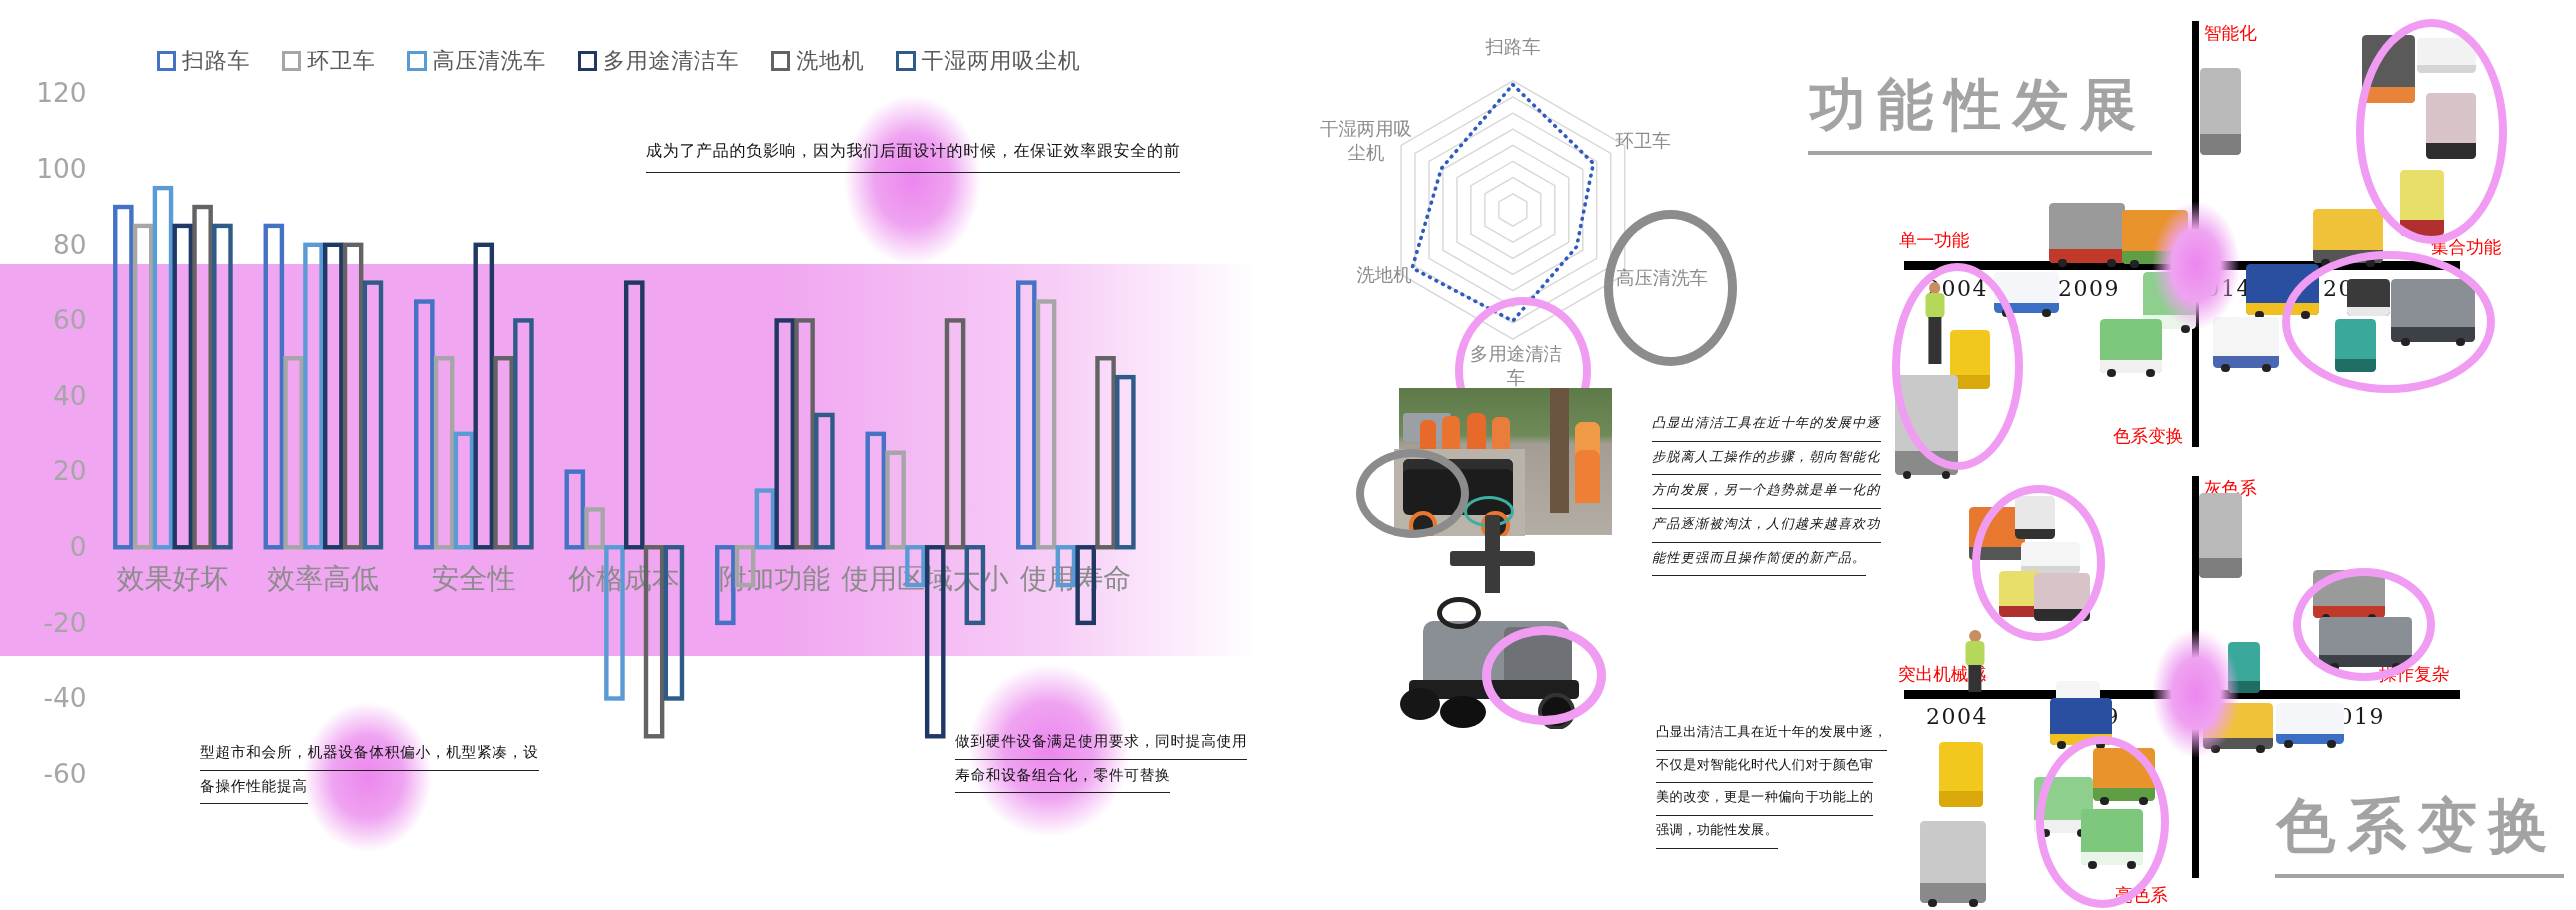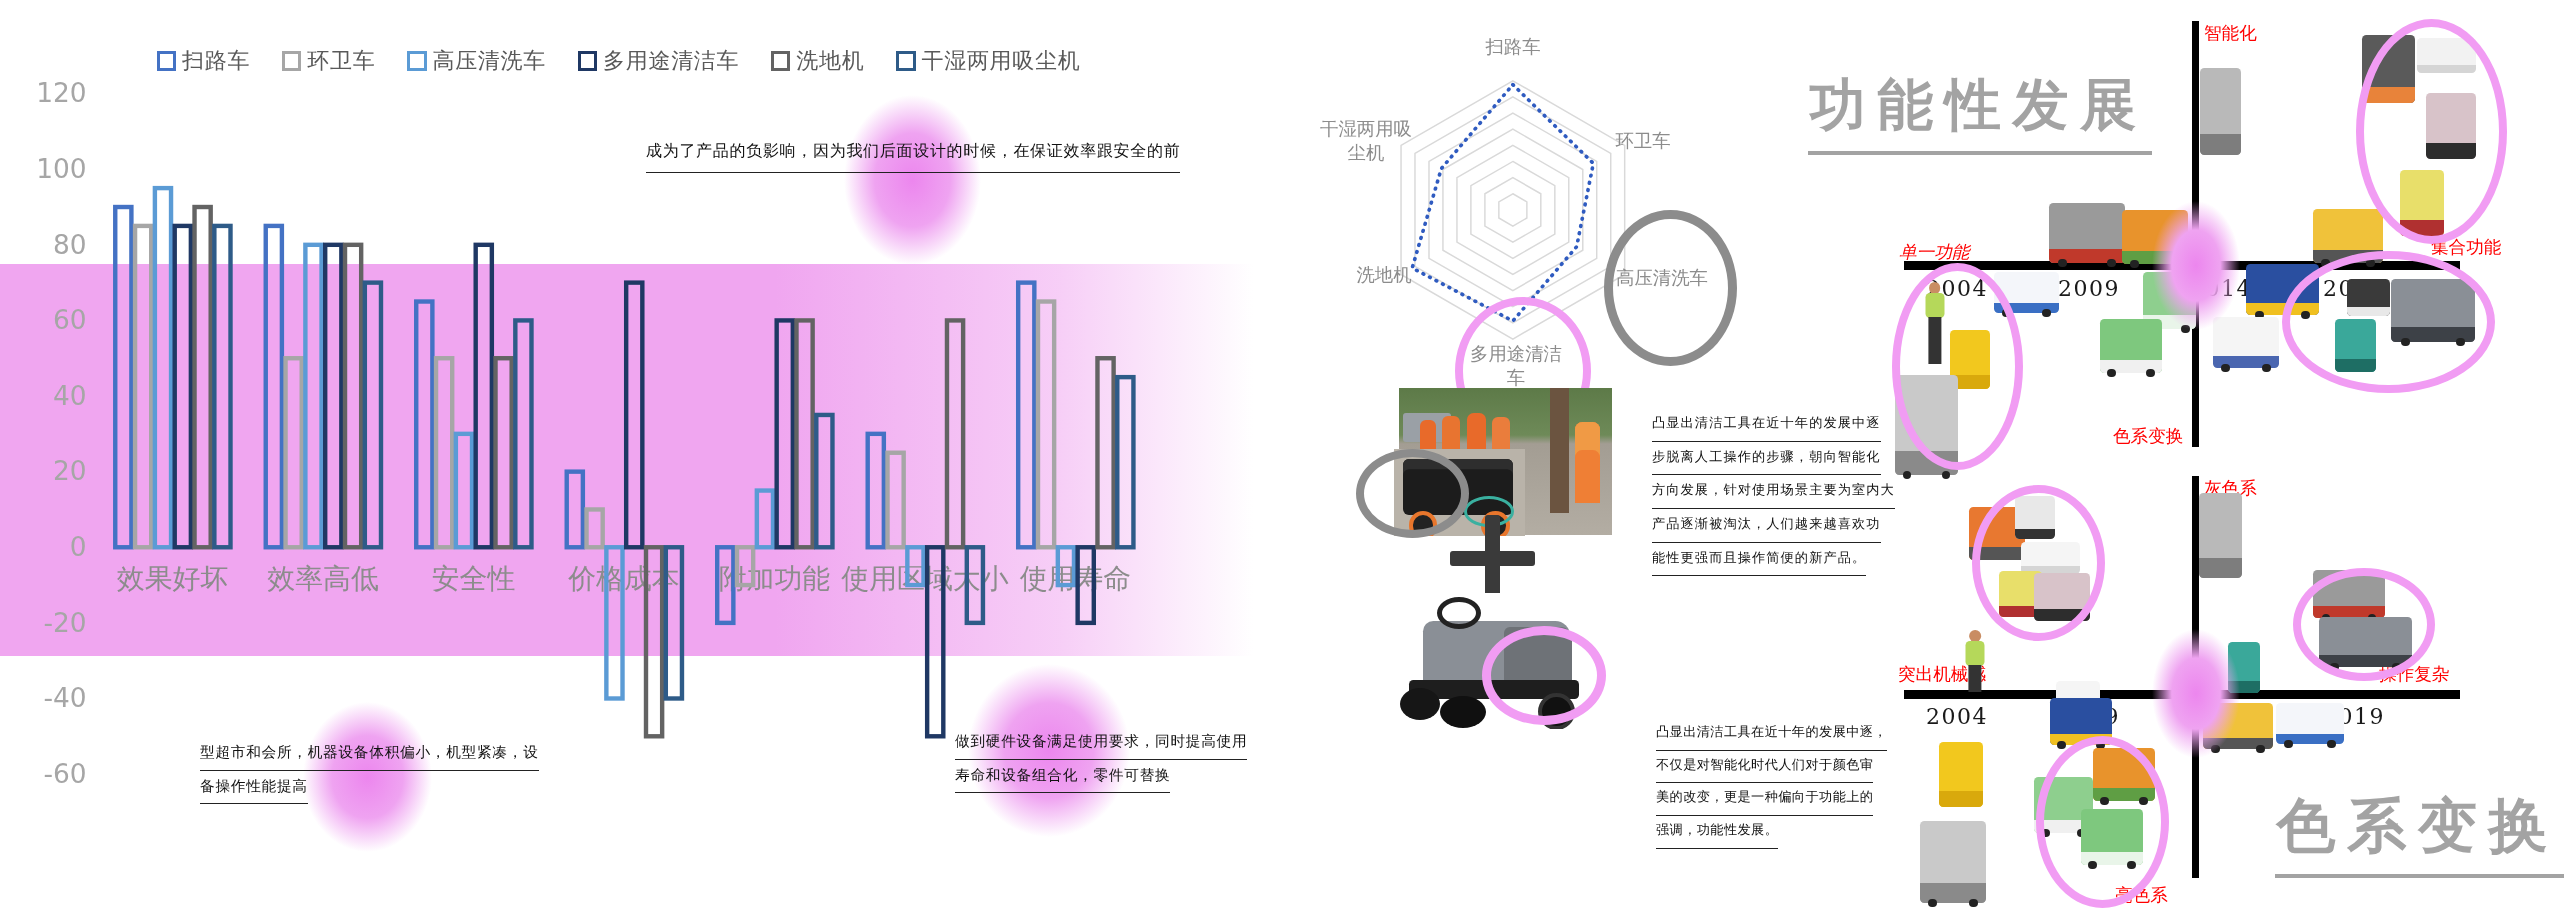--- a/index.html
+++ b/index.html
@@ -206,42 +206,42 @@
       <div class="abs" style="left:110px;top:34px;width:68px;height:63px;background:#6e7277;border-radius:5.9px 11.7px 4.4px 4.4px;"></div>
       <div class="abs" style="left:14.7px;top:87px;width:170px;height:19px;background:#1e1e1e;border-radius:4.4px;"></div>
       <div class="abs" style="left:43px;top:4.4px;width:34px;height:22px;border:5.9px solid #222;border-radius:50%;"></div>
       <div class="abs" style="left:5.9px;top:95px;width:40px;height:32px;border-radius:50%;background:#161616;"></div>
       <div class="abs" style="left:46px;top:103px;width:46px;height:32px;border-radius:50%;background:#101010;"></div>
       <div class="abs" style="left:144px;top:100px;width:29px;height:29px;border-radius:50%;background:#111;border:4.4px solid #333;"></div>
     </div>
 
     <div class="ring" style="left:1482px;top:626px;width:106px;height:81px;border:9.5px solid #F19CF3;"></div>
 
-    <div class="note" id="para-dev" style="left:1652px;top:408px;font-size:13.2px;line-height:29px;letter-spacing:1.1px;">
+    <div class="note" id="para-dev" style="left:1652px;top:408px;font-size:13.2px;line-height:29px;letter-spacing:1.1px;font-style:italic;">
         <div class="tline">凸显出清洁工具在近十年的发展中逐</div>
         <div class="tline">步脱离人工操作的步骤，朝向智能化</div>
-        <div class="tline">方向发展，针对使用场景主要为室内大</div>
+        <div class="tline">方向发展，另一个趋势就是单一化的</div>
         <div class="tline">产品逐渐被淘汰，人们越来越喜欢功</div>
         <div class="tline">能性更强而且操作简便的新产品。</div>
       </div>
     <div class="note" id="para-color" style="left:1656px;top:718px;font-size:13.2px;line-height:28px;letter-spacing:0.4px;">
         <div class="tline">凸显出清洁工具在近十年的发展中逐，</div>
         <div class="tline">不仅是对智能化时代人们对于颜色审</div>
         <div class="tline">美的改变，更是一种偏向于功能上的</div>
         <div class="tline">强调，功能性发展。</div>
       </div>
   </section>
 
   <section id="quadrants">
       <div class="qtitle" style="left:1808px;top:68px;font-size:56px;letter-spacing:11.7px;">功能性发展</div>
       <div class="axis" style="left:2192px;top:20.6px;width:7.3px;height:426px;"></div>
       <div class="axis" style="left:1904px;top:261px;width:556px;height:8.8px;"></div>
       <div class="red-label" style="left:2204px;top:20.6px;">智能化</div>
       <div class="red-label" style="left:2113px;top:424px;">色系变换</div>
-      <div class="red-label" style="left:1899px;top:240px;font-style:italic;">单一功能</div>
+      <div class="red-label" style="left:1899px;top:228px;">单一功能</div>
       <div class="red-label" style="left:2431px;top:235px;">集合功能</div>
       <div class="year" style="left:1957px;top:276px;">2004</div>
       <div class="year" style="left:2089px;top:276px;">2009</div>
       <div class="year" style="left:2221px;top:276px;">2014</div>
       <div class="year" style="left:2354px;top:276px;">2019</div>
       <div class="product" style="left:2200px;top:68px;width:41px;height:87px;background:#b9b9b9;">
         <div class="pbase" style="background:#7d7d7d;"></div>
       </div>
       <div class="product" style="left:2049px;top:203px;width:76px;height:60px;background:#9a9a9a;">
         <div class="pbase" style="background:#c0392b;"></div>

